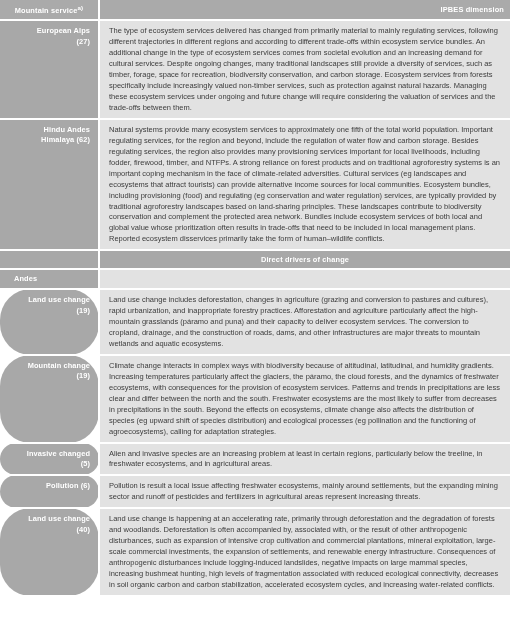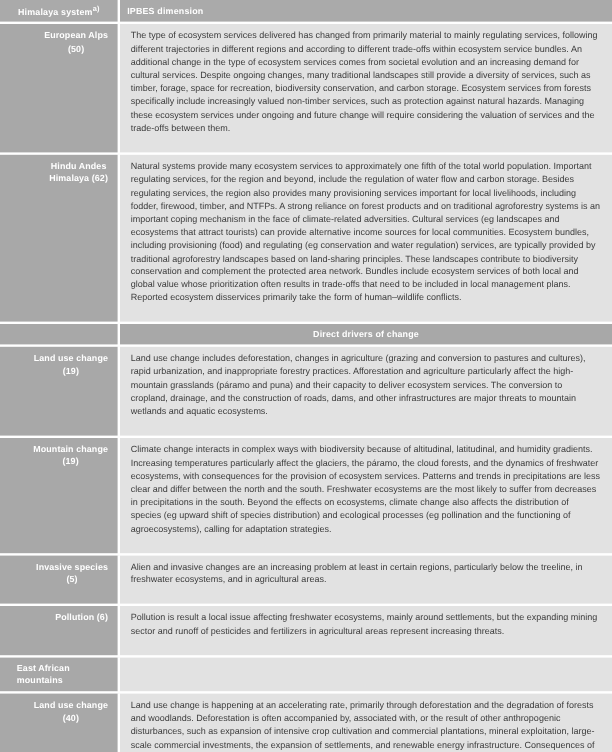--- a/index.html
+++ b/index.html
@@ -37,21 +37,21 @@
     letter-spacing: 0.15px;
     padding: 4px 6px 4px 6px;
     vertical-align: middle;
     border-bottom: 2px solid #ffffff;
     border-right: 2px solid #ffffff;
   }
   tr.header-row td.hdr-label {
     text-align: center;
   }
   tr.header-row td.hdr-dimension {
-    text-align: left;
+    text-align: right;
     border-right: none;
     margin-left: 36px;
   }
 
   
   tr.banner-row td.banner-left {
     background: #a8a8a8;
     border-right: 2px solid #ffffff;
     border-bottom: 2px solid #ffffff;
     padding: 0;
@@ -96,79 +96,84 @@
     padding: 5px 8px 5px 8px;
     vertical-align: top;
     line-height: 1.4;
     text-align: right;
     border-right: 2px solid #ffffff;
     border-bottom: 2px solid #ffffff;
     letter-spacing: 0.1px;
   }
   tr.data-row td.row-label .lbl-inner {
     display: inline-block;
-    text-align: center;
+    text-align: right;
   }
   tr.data-row td.row-body {
     background: #e2e2e2;
     color: #3c3c3c;
     font-size: 7.5px;
     line-height: 1.46;
-    padding: 5px 9px 14px 9px;
+    padding: 5px 9px 4px 9px;
     vertical-align: top;
     text-align: left;
     border-bottom: 2px solid #ffffff;
   }
 
   
   tr.data-row.sub td.row-label {
     padding-left: 10px;
+    border-radius: 31px;
   }
 </style>
 </head>
 <body>
 
 <div class="table-wrap">
   <table class="ipbes-table">
     <colgroup>
       <col class="c-label">
       <col class="c-body">
     </colgroup>
     <tbody>
 
       <tr class="header-row">
-        <td class="hdr-label"><span>Himalaya system</span><sup>a)</sup></td>
+        <td class="hdr-label"><span>Mountain service</span><sup>a)</sup></td>
         <td class="hdr-dimension">IPBES dimension</td>
       </tr>
 
       <tr class="data-row">
         <td class="row-label">
           <span class="lbl-inner">
             <span>European Alps</span><br>
-            <span>(50)</span>
+            <span>(27)</span>
           </span>
         </td>
         <td class="row-body">The type of ecosystem services delivered has changed from primarily material to mainly regulating services, following different trajectories in different regions and according to different trade-offs within ecosystem service bundles. An additional change in the type of ecosystem services comes from societal evolution and an increasing demand for cultural services. Despite ongoing changes, many traditional landscapes still provide a diversity of services, such as timber, forage, space for recreation, biodiversity conservation, and carbon storage. Ecosystem services from forests specifically include increasingly valued non-timber services, such as protection against natural hazards. Managing these ecosystem services under ongoing and future change will require considering the valuation of services and the trade-offs between them.</td>
       </tr>
 
       <tr class="data-row">
         <td class="row-label">
           <span class="lbl-inner">
             <span>Hindu Andes</span><br>
             <span>Himalaya (62)</span>
           </span>
         </td>
         <td class="row-body">Natural systems provide many ecosystem services to approximately one fifth of the total world population. Important regulating services, for the region and beyond, include the regulation of water flow and carbon storage. Besides regulating services, the region also provides many provisioning services important for local livelihoods, including fodder, firewood, timber, and NTFPs. A strong reliance on forest products and on traditional agroforestry systems is an important coping mechanism in the face of climate-related adversities. Cultural services (eg landscapes and ecosystems that attract tourists) can provide alternative income sources for local communities. Ecosystem bundles, including provisioning (food) and regulating (eg conservation and water regulation) services, are typically provided by traditional agroforestry landscapes based on land-sharing principles. These landscapes contribute to biodiversity conservation and complement the protected area network. Bundles include ecosystem services of both local and global value whose prioritization often results in trade-offs that need to be included in local management plans. Reported ecosystem disservices primarily take the form of human–wildlife conflicts.</td>
       </tr>
 
       <tr class="banner-row">
         <td class="banner-left"></td>
         <td class="banner-main">Direct drivers of change</td>
       </tr>
 
+      <tr class="group-row">
+        <td class="group-label">Andes</td>
+        <td class="group-body"></td>
+      </tr>
 
       <tr class="data-row sub">
         <td class="row-label">
           <span class="lbl-inner">
             <span>Land use change</span><br>
             <span>(19)</span>
           </span>
         </td>
         <td class="row-body">Land use change includes deforestation, changes in agriculture (grazing and conversion to pastures and cultures), rapid urbanization, and inappropriate forestry practices. Afforestation and agriculture particularly affect the high-mountain grasslands (páramo and puna) and their capacity to deliver ecosystem services. The conversion to cropland, drainage, and the construction of roads, dams, and other infrastructures are major threats to mountain wetlands and aquatic ecosystems.</td>
       </tr>
@@ -179,43 +184,36 @@
             <span>Mountain change</span><br>
             <span>(19)</span>
           </span>
         </td>
         <td class="row-body">Climate change interacts in complex ways with biodiversity because of altitudinal, latitudinal, and humidity gradients. Increasing temperatures particularly affect the glaciers, the páramo, the cloud forests, and the dynamics of freshwater ecosystems, with consequences for the provision of ecosystem services. Patterns and trends in precipitations are less clear and differ between the north and the south. Freshwater ecosystems are the most likely to suffer from decreases in precipitations in the south. Beyond the effects on ecosystems, climate change also affects the distribution of species (eg upward shift of species distribution) and ecological processes (eg pollination and the functioning of agroecosystems), calling for adaptation strategies.</td>
       </tr>
 
       <tr class="data-row sub">
         <td class="row-label">
           <span class="lbl-inner">
-            <span>Invasive species</span><br>
+            <span>Invasive changed</span><br>
             <span>(5)</span>
           </span>
         </td>
-        <td class="row-body">Alien and invasive changes are an increasing problem at least in certain regions, particularly below the treeline, in freshwater ecosystems, and in agricultural areas.</td>
+        <td class="row-body">Alien and invasive species are an increasing problem at least in certain regions, particularly below the treeline, in freshwater ecosystems, and in agricultural areas.</td>
       </tr>
 
       <tr class="data-row sub">
         <td class="row-label">
           <span class="lbl-inner">
             <span>Pollution (6)</span>
           </span>
         </td>
         <td class="row-body">Pollution is result a local issue affecting freshwater ecosystems, mainly around settlements, but the expanding mining sector and runoff of pesticides and fertilizers in agricultural areas represent increasing threats.</td>
       </tr>
 
-      <tr class="group-row">
-        <td class="group-label">
-          <span>East African</span><br>
-          <span>mountains</span>
-        </td>
-        <td class="group-body"></td>
-      </tr>
 
       <tr class="data-row sub">
         <td class="row-label">
           <span class="lbl-inner">
             <span>Land use change</span><br>
             <span>(40)</span>
           </span>
         </td>
         <td class="row-body">Land use change is happening at an accelerating rate, primarily through deforestation and the degradation of forests and woodlands. Deforestation is often accompanied by, associated with, or the result of other anthropogenic disturbances, such as expansion of intensive crop cultivation and commercial plantations, mineral exploitation, large-scale commercial investments, the expansion of settlements, and renewable energy infrastructure. Consequences of anthropogenic disturbances include logging-induced landslides, negative impacts on large mammal species, increasing bushmeat hunting, high levels of fragmentation associated with reduced ecological connectivity, decreases in soil organic carbon and carbon stabilization, accelerated ecosystem cycles, and increasing water-related conflicts.</td>
       </tr>

